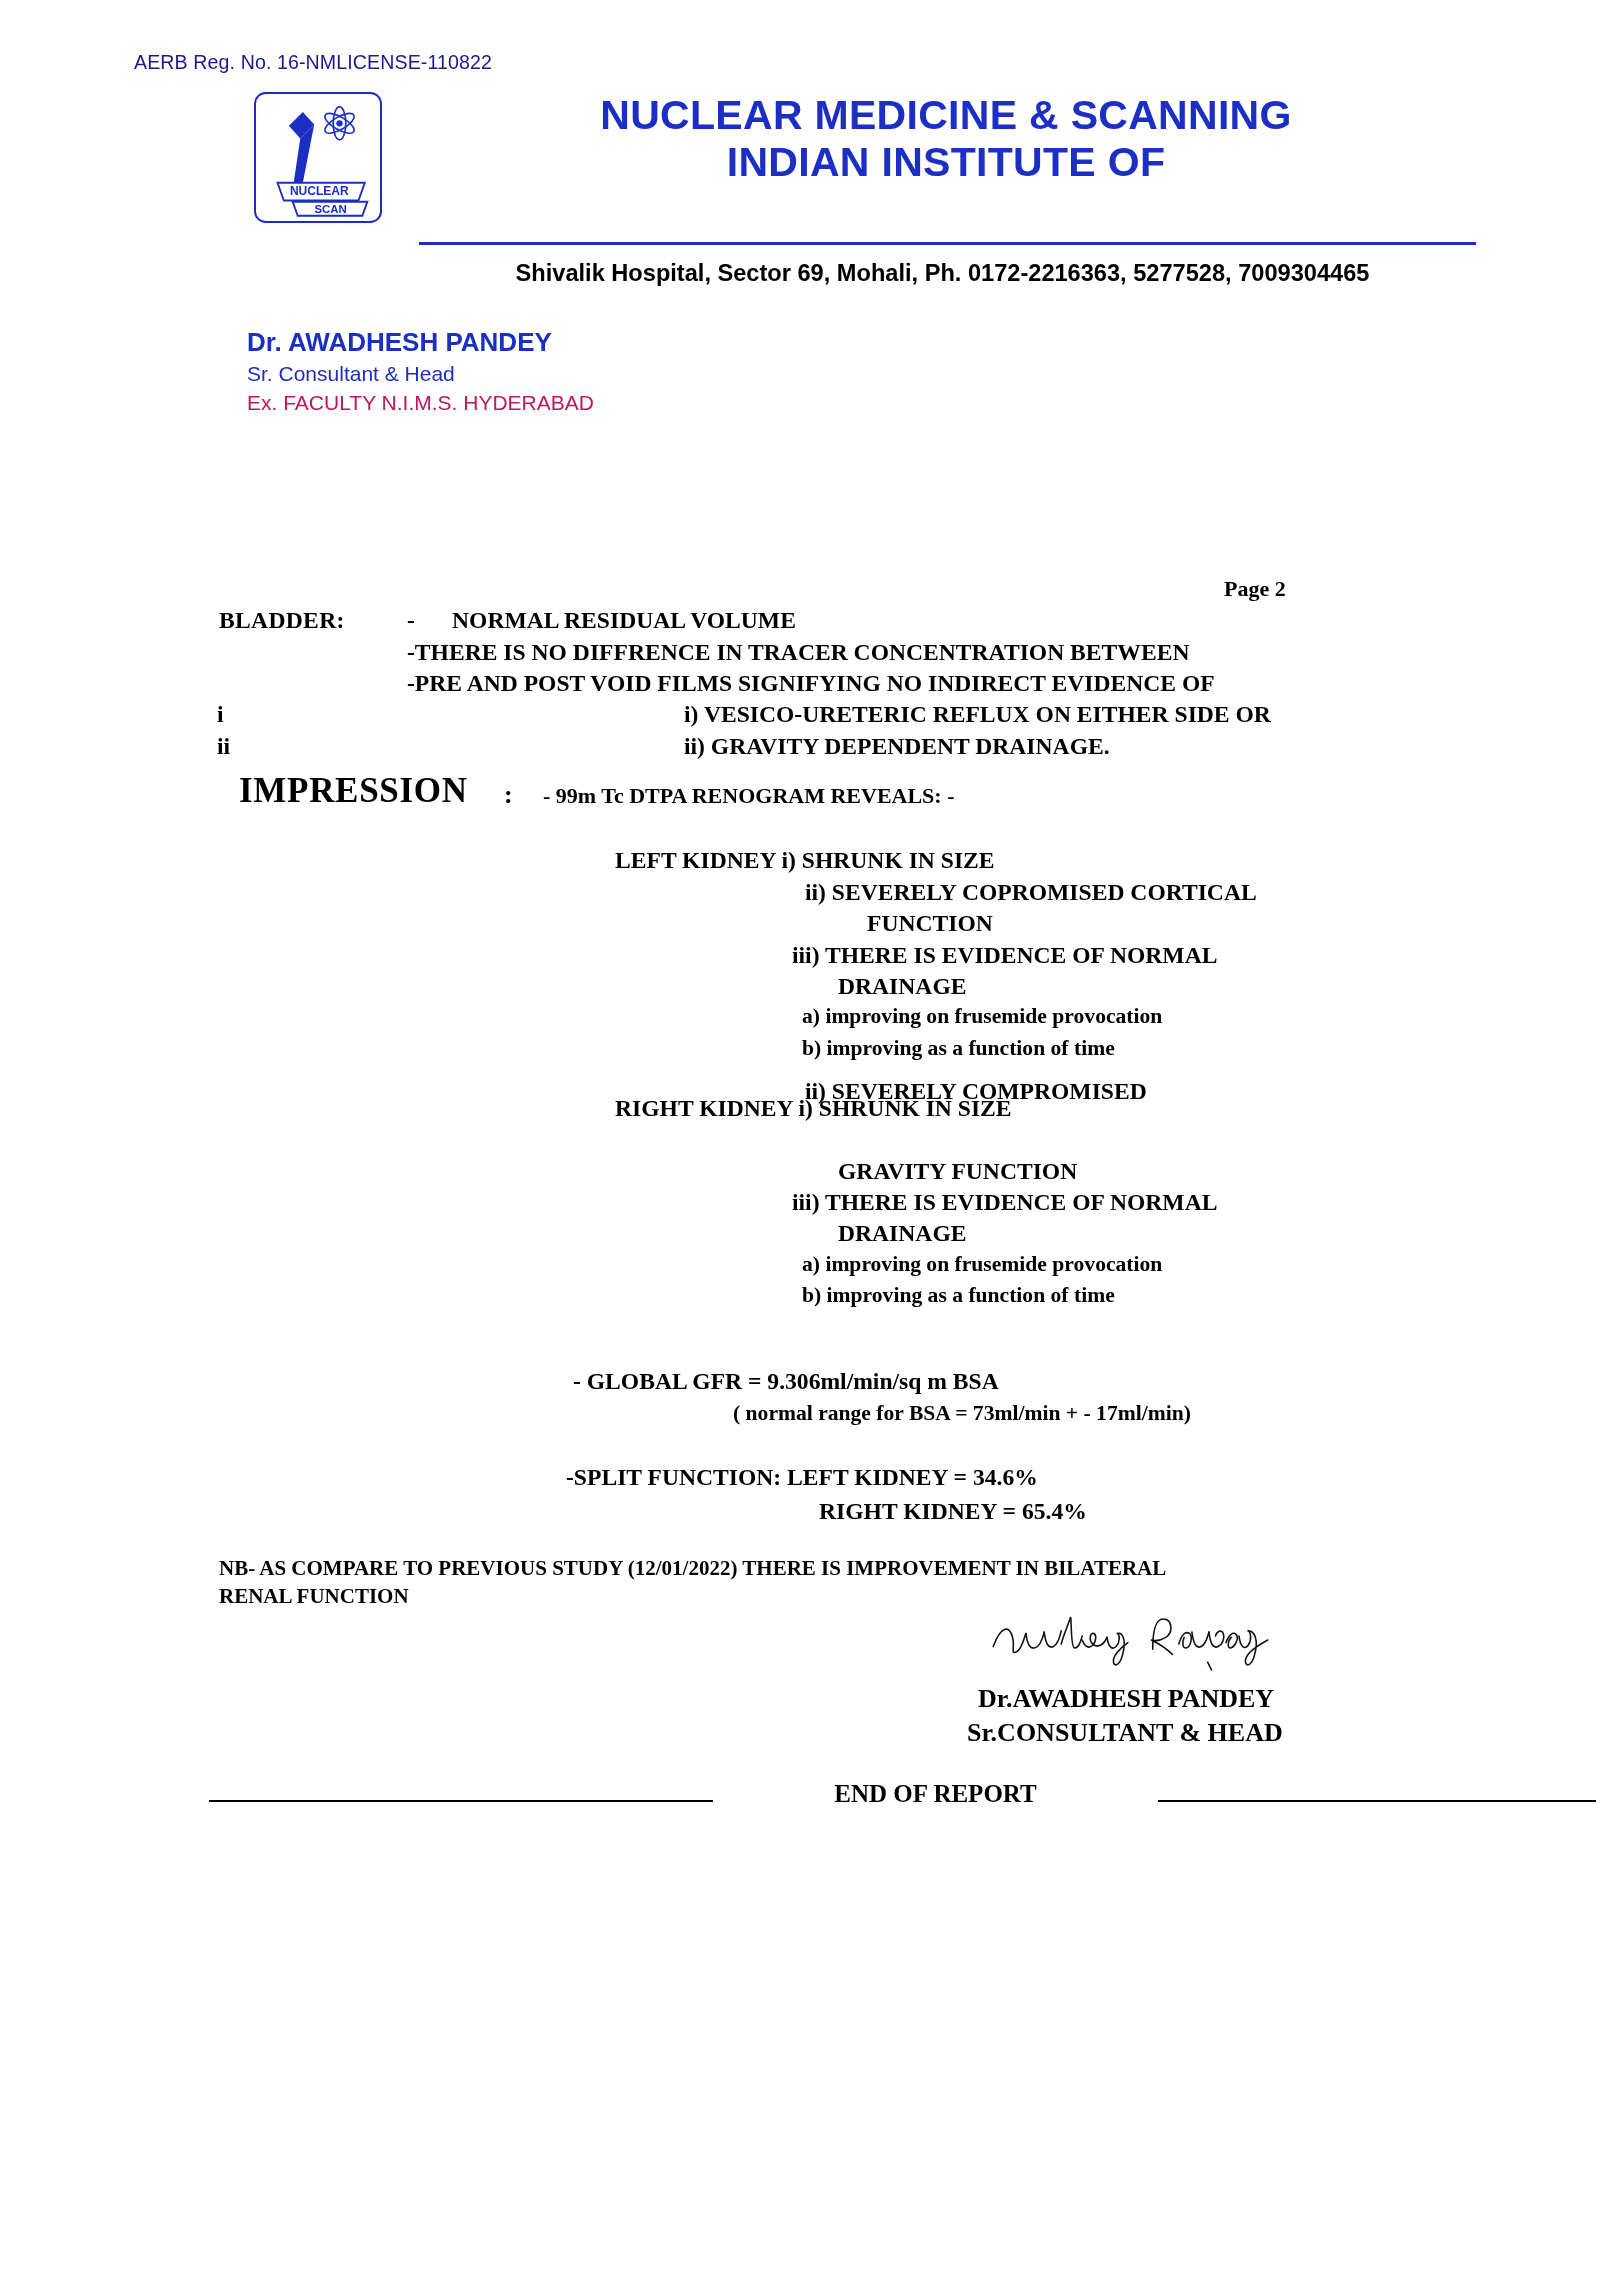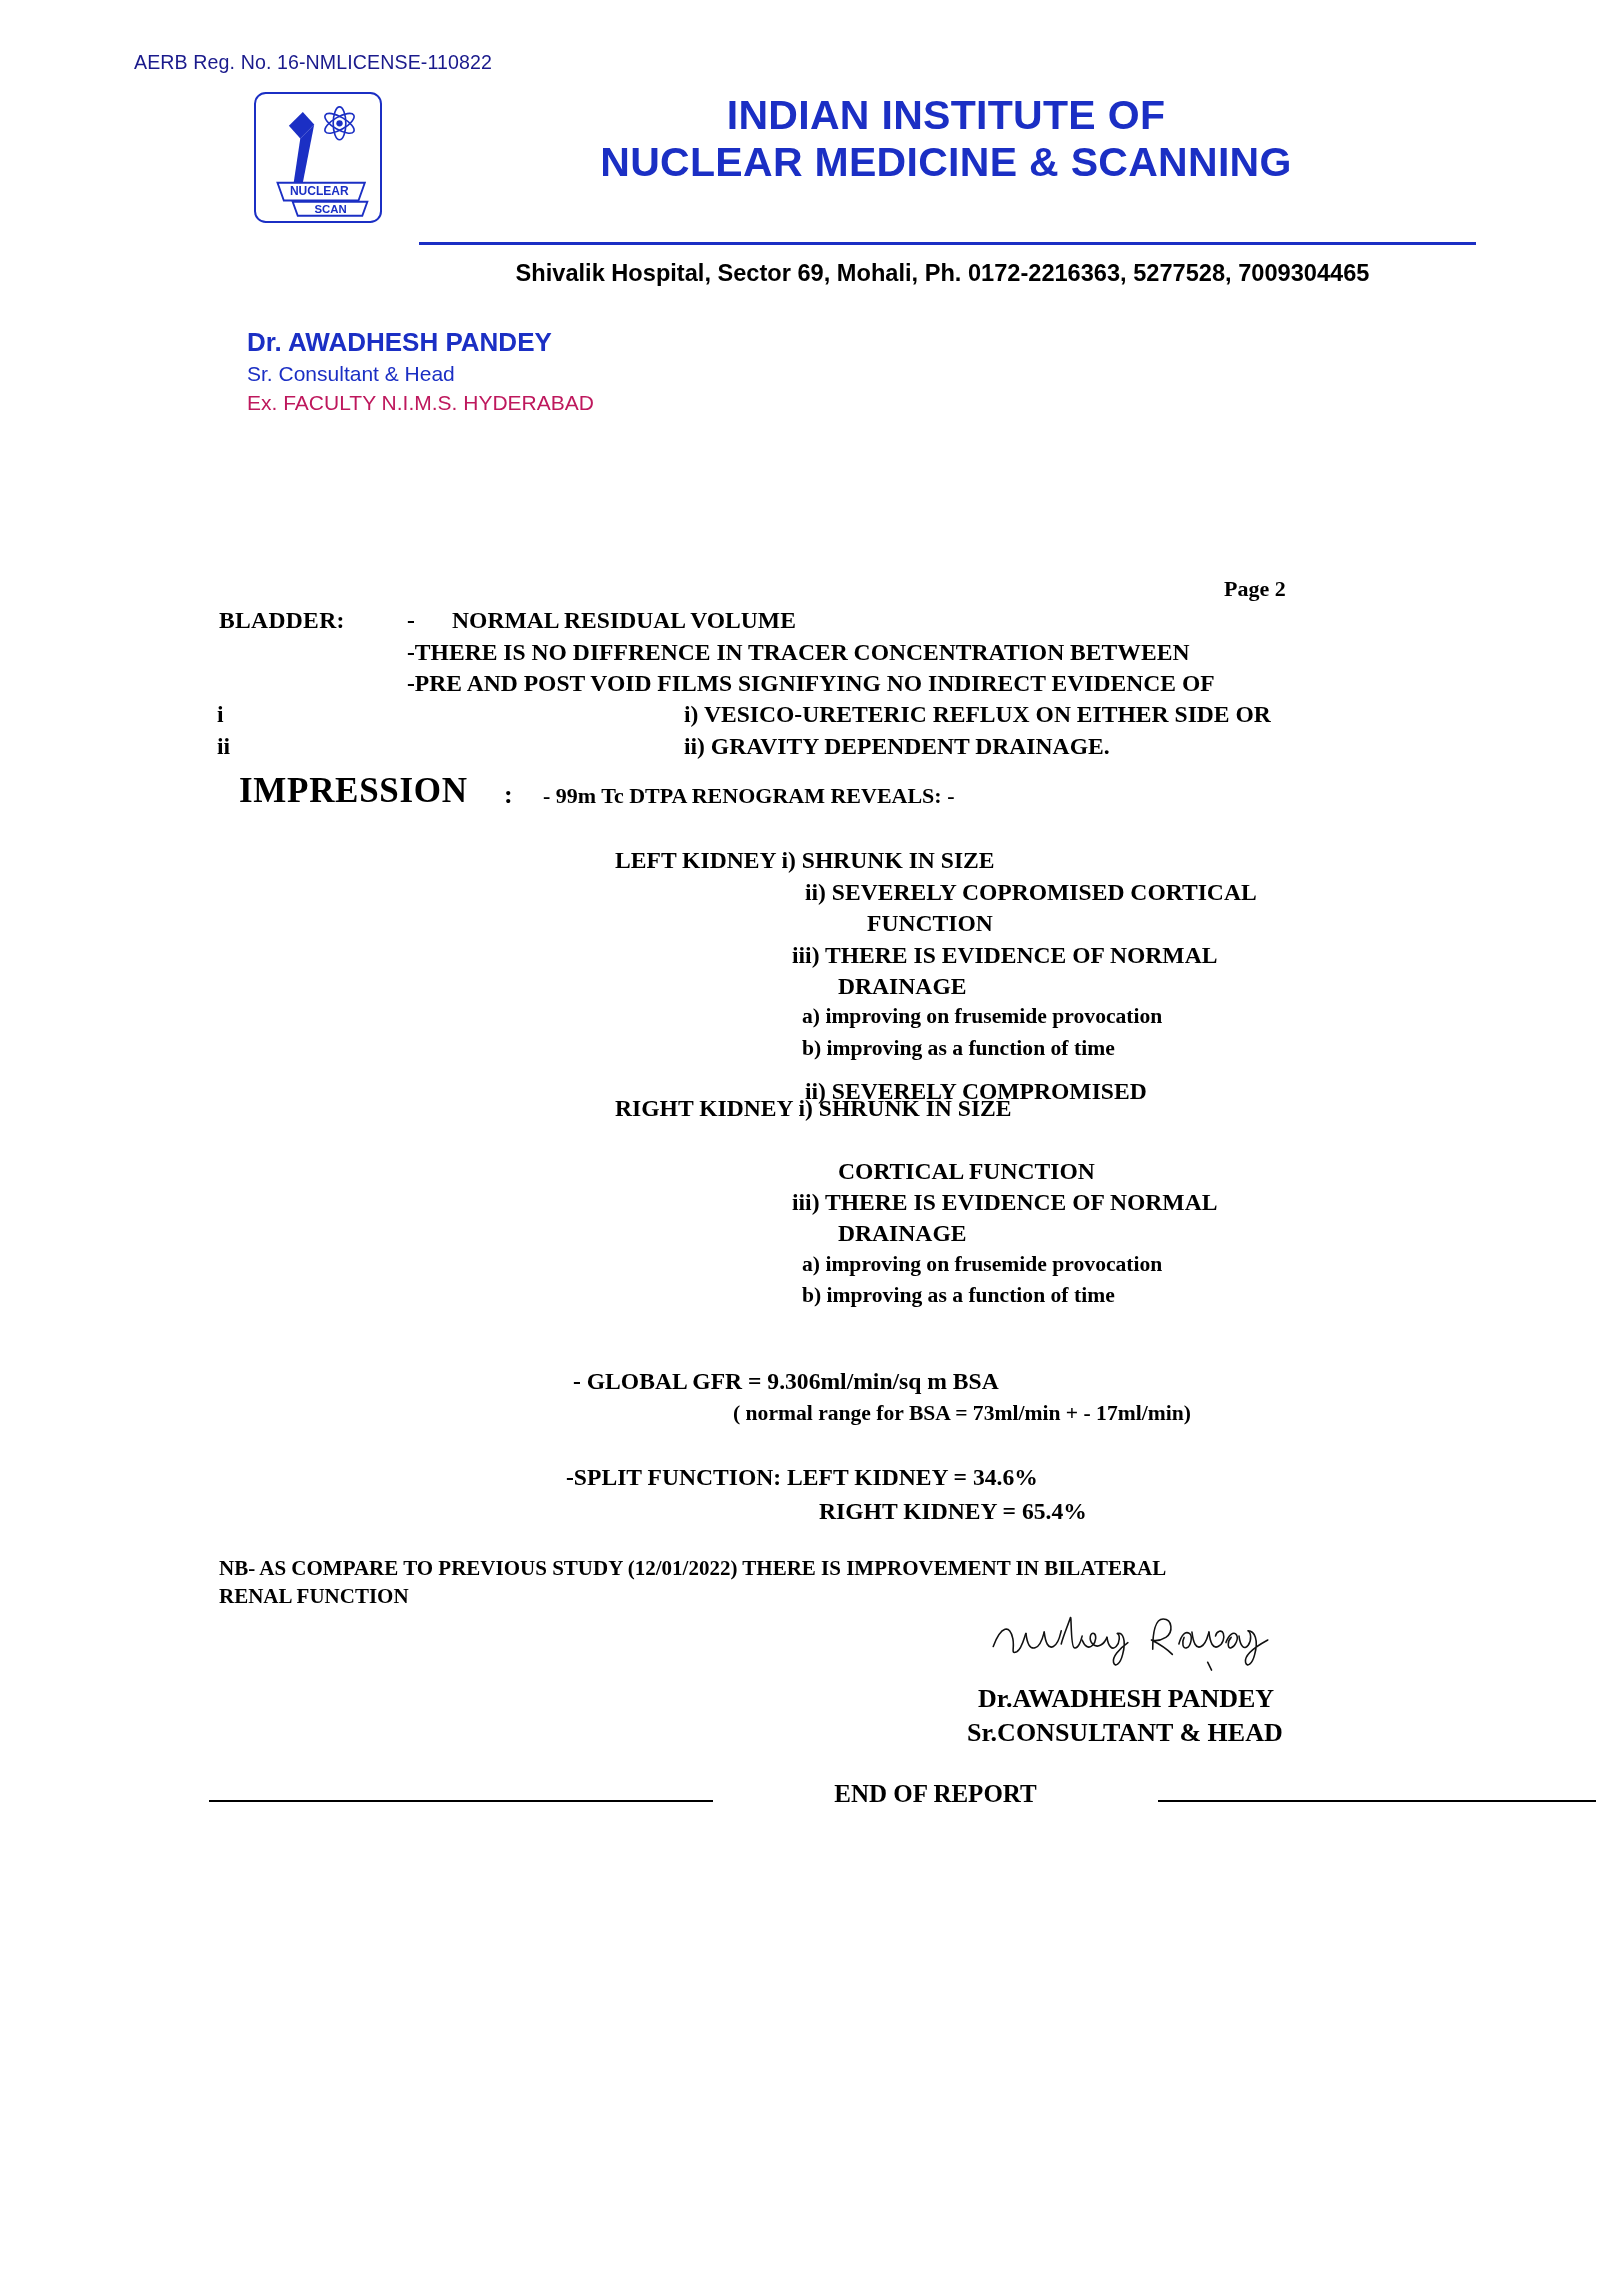--- a/index.html
+++ b/index.html
@@ -335,22 +335,22 @@
       <path d="M58 150 L74 140 L66 168 Z" fill="#1b2fc4"></path>
 
       <path d="M34 140 L172 140 L162 168 L44 168 Z" fill="#ffffff" stroke="#1b2fc4" stroke-width="3"></path>
       <text x="100" y="160" font-family="Liberation Sans, sans-serif" font-size="19" font-weight="bold" fill="#1b2fc4" text-anchor="middle">NUCLEAR</text>
       <path d="M58 170 L176 170 L168 192 L66 192 Z" fill="#ffffff" stroke="#1b2fc4" stroke-width="3"></path>
       <text x="118" y="187" font-family="Liberation Sans, sans-serif" font-size="18" font-weight="bold" fill="#1b2fc4" text-anchor="middle">SCAN</text>
     </svg>
   </div>
 
   <div class="title-block">
+    <div class="title-line">NUCLEAR MEDICINE &amp; SCANNING</div>
     <div class="title-line">INDIAN INSTITUTE OF</div>
-    <div class="title-line">NUCLEAR MEDICINE &amp; SCANNING</div>
   </div>
   <div class="title-rule"></div>
   <div class="addr-line">Shivalik Hospital, Sector 69, Mohali, Ph. 0172-2216363, 5277528, 7009304465</div>
 
   <div class="doc-name">Dr. AWADHESH PANDEY</div>
   <div class="doc-sub1">Sr. Consultant &amp; Head</div>
   <div class="doc-sub2">Ex. FACULTY N.I.M.S. HYDERABAD</div>
 
   <div class="page-number">Page 2</div>
 
@@ -371,21 +371,21 @@
   <div class="blk lk-head">LEFT KIDNEY  i) SHRUNK  IN SIZE</div>
   <div class="blk lk-ii">ii)  SEVERELY COPROMISED CORTICAL</div>
   <div class="blk lk-ii2">FUNCTION</div>
   <div class="blk lk-iii">iii) THERE IS EVIDENCE OF NORMAL</div>
   <div class="blk lk-iii2">DRAINAGE</div>
   <div class="blk sm lk-a">a) improving on frusemide provocation</div>
   <div class="blk sm lk-b">b) improving as a function of time</div>
 
   <div class="blk rk-head">RIGHT KIDNEY i) SHRUNK  IN SIZE</div>
   <div class="blk rk-ii">ii)  SEVERELY COMPROMISED</div>
-  <div class="blk rk-ii2">CORTICAL FUNCTION</div>
+  <div class="blk rk-ii2">GRAVITY FUNCTION</div>
   <div class="blk rk-iii">iii) THERE IS EVIDENCE OF NORMAL</div>
   <div class="blk rk-iii2">DRAINAGE</div>
   <div class="blk sm rk-a">a) improving on frusemide provocation</div>
   <div class="blk sm rk-b">b) improving as a function of time</div>
 
   <div class="blk gfr-line">- GLOBAL GFR  = 9.306ml/min/sq m BSA</div>
   <div class="blk gfr-note">( normal range for BSA =  73ml/min + - 17ml/min)</div>
   <div class="blk split-line">-SPLIT FUNCTION:   LEFT KIDNEY  = 34.6%</div>
   <div class="blk split-right">RIGHT KIDNEY  =  65.4%</div>
 

